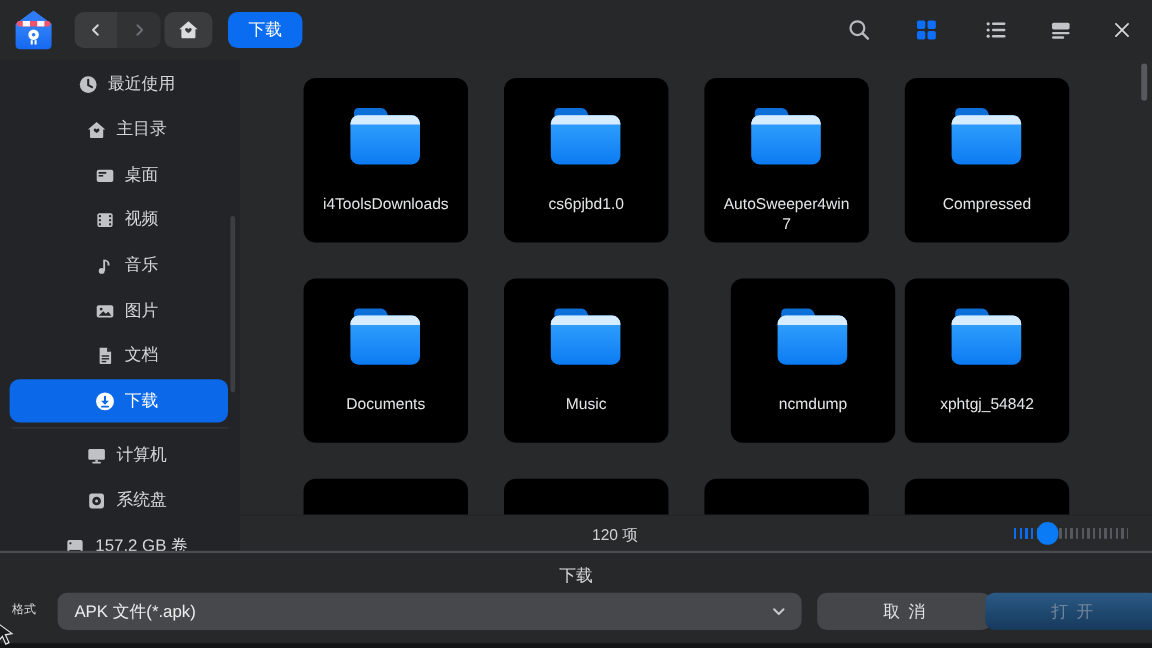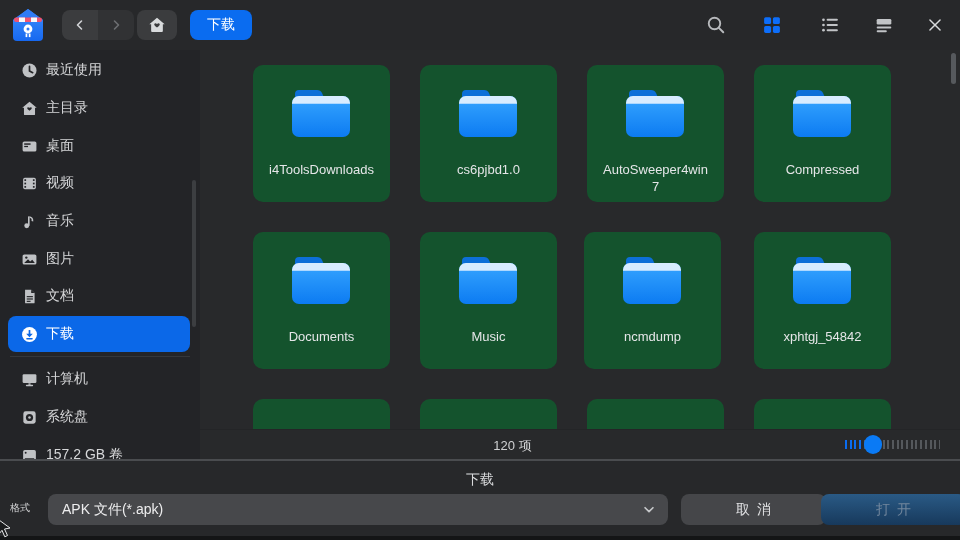--- a/index.html
+++ b/index.html
@@ -14,29 +14,29 @@
   .nav-half { width:36px; height:30px; display:flex; align-items:center; justify-content:center; cursor:pointer; }
   .nav-back { background:#3b3c3e; }
   .nav-fwd  { background:#313234; }
   .sq-btn { position:absolute; top:10px; height:30px; border-radius:8px; background:#3b3c3e; display:flex; align-items:center; justify-content:center; cursor:pointer; }
   .home-btn { left:137px; width:40px; }
   .crumb { position:absolute; left:190px; top:10px; width:62px; height:30px; border-radius:8px; background:#0a6cf0; color:#fff; font-size:14px; display:flex; align-items:center; justify-content:center; cursor:pointer; }
   .tb-icon { position:absolute; top:13px; width:24px; height:24px; display:flex; align-items:center; justify-content:center; cursor:pointer; }
 
   
   .sidebar { position:absolute; left:0; top:50px; width:200px; height:411px; background:#232427; overflow:hidden; }
-  .side-item { position:absolute; left:8px; width:182px; height:36px; border-radius:8px; display:flex; align-items:center; padding-left:13px; gap:8px; color:#d6d7d9; font-size:14px; cursor:pointer; }
+  .side-item { position:absolute; left:8px; width:182px; height:36px; border-radius:8px; display:flex; align-items:center; padding-left:13px; gap:8px; color:#d6d7d9; font-size:14px; cursor:pointer;justify-content:center; }
   .side-item.selected { background:#0b68e8; color:#ffffff; }
   .side-sep { position:absolute; left:10px; width:180px; height:1px; background:#35373a; }
   .side-scroll { position:absolute; left:192px; top:130px; width:4px; height:147px; border-radius:2px; background:#3c3e41; }
 
   
   .mainarea { position:absolute; left:200px; top:50px; width:760px; height:410px; background:#28292b; }
   .grid-clip { position:absolute; left:0; top:0; width:760px; height:379px; overflow:hidden; }
-  .tile { position:absolute; width:137px; height:137px; border-radius:10px; background:#14532d; cursor:pointer; }
+  .tile { position:absolute; width:137px; height:137px; border-radius:10px; background:#000000; cursor:pointer; }
   .tile svg.folder { position:absolute; left:36px; top:22px; }
   .tile .flabel { position:absolute; left:16px; top:96px; width:105px; text-align:center; color:#e5e6e8; font-size:13px; line-height:17px; word-break:break-all; max-height:34px; overflow:hidden; }
   .main-scroll { position:absolute; left:751px; top:3px; width:5px; height:31px; border-radius:2.5px; background:#56595d; }
 
   .statusbar { position:absolute; left:0; top:379px; width:760px; height:31px; background:#28292b; border-top:1px solid #242527; }
   .count-wrap { position:absolute; left:0; top:7px; width:625px; text-align:center; color:#cfd0d2; font-size:13px; }
   .slider-ticks { position:absolute; left:645px; top:10px; width:95px; height:9px;
      background:repeating-linear-gradient(90deg,#55585c 0 2px,transparent 2px 4.7px); }
   .slider-fill { position:absolute; left:645px; top:10px; width:19px; height:9px;
      background:repeating-linear-gradient(90deg,#0a6cf0 0 2px,transparent 2px 4.7px); }
@@ -319,21 +319,21 @@
     <stop offset="0" stop-color="#36a5ff"></stop>
                 <stop offset="1" stop-color="#0c7bf2"></stop>
               </linearGradient>
             </defs>
   <path d="M6 14 V7 Q6 3 10 3 H28 Q31.6 3 33 6 L36.5 14 Z" fill="#0d6fd8"></path>
   <rect x="3" y="9" width="58" height="41" rx="7" fill="url(#fg)"></rect>
   <path d="M10 9 h44 a7 7 0 0 1 7 7 v0.8 h-58 v-0.8 a7 7 0 0 1 7 -7 z" fill="#d8ecff"></path>
 </svg>
           <div class="flabel">Music</div>
         </div>
-        <div class="tile" style="left: 384px; top: 182px;">
+        <div class="tile" style="left: 409px; top: 182px;">
           <svg class="folder" width="64" height="52" viewBox="0 0 64 52">
   <defs>
               <linearGradient id="fg" x1="0" y1="0" x2="0" y2="1">
     <stop offset="0" stop-color="#36a5ff"></stop>
                 <stop offset="1" stop-color="#0c7bf2"></stop>
               </linearGradient>
             </defs>
   <path d="M6 14 V7 Q6 3 10 3 H28 Q31.6 3 33 6 L36.5 14 Z" fill="#0d6fd8"></path>
   <rect x="3" y="9" width="58" height="41" rx="7" fill="url(#fg)"></rect>
   <path d="M10 9 h44 a7 7 0 0 1 7 7 v0.8 h-58 v-0.8 a7 7 0 0 1 7 -7 z" fill="#d8ecff"></path>

